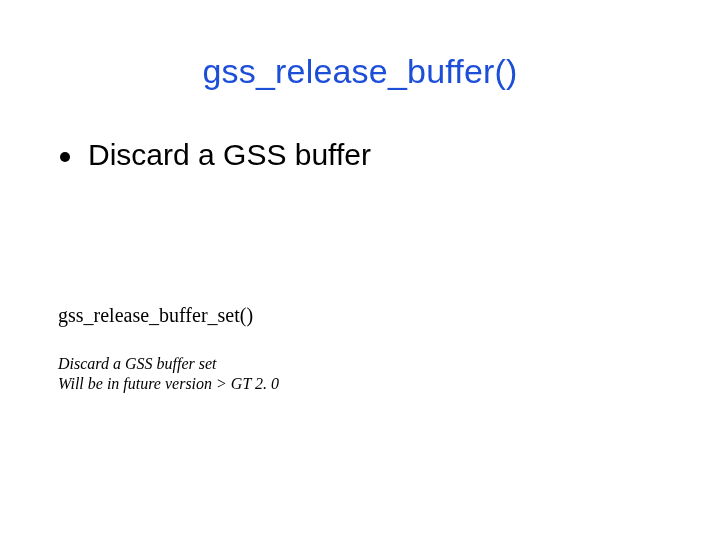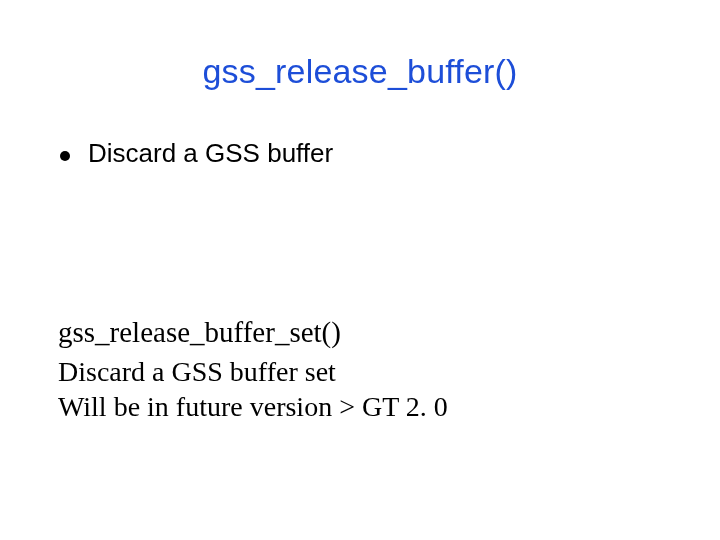--- a/index.html
+++ b/index.html
@@ -39,41 +39,41 @@
     width: 10px;
     height: 10px;
     background: #000;
     border-radius: 50%;
     margin-right: 18px;
     flex: 0 0 auto;
     position: relative;
     top: 2px;
   }
   .bullet-text {
-    font-size: 26px;
+    font-size: 30px;
     color: #000;
   }
   .sub-heading {
     position: absolute;
     top: 304px;
     left: 58px;
     font-family: "Times New Roman", Times, serif;
-    font-size: 29px;
+    font-size: 20px;
     color: #000;
-    margin-top: 12px;
   }
   .sub-body {
     position: absolute;
     top: 354px;
     left: 58px;
     font-family: "Times New Roman", Times, serif;
-    font-size: 28px;
+    font-size: 16px;
     color: #000;
     line-height: 1.25;
     white-space: pre-line;
+    font-style: italic;
   }
 </style>
 </head>
 <body>
 
 <div class="slide">
 
   <div class="title">gss_release_buffer()</div>
 
   <div class="bullet-row">

